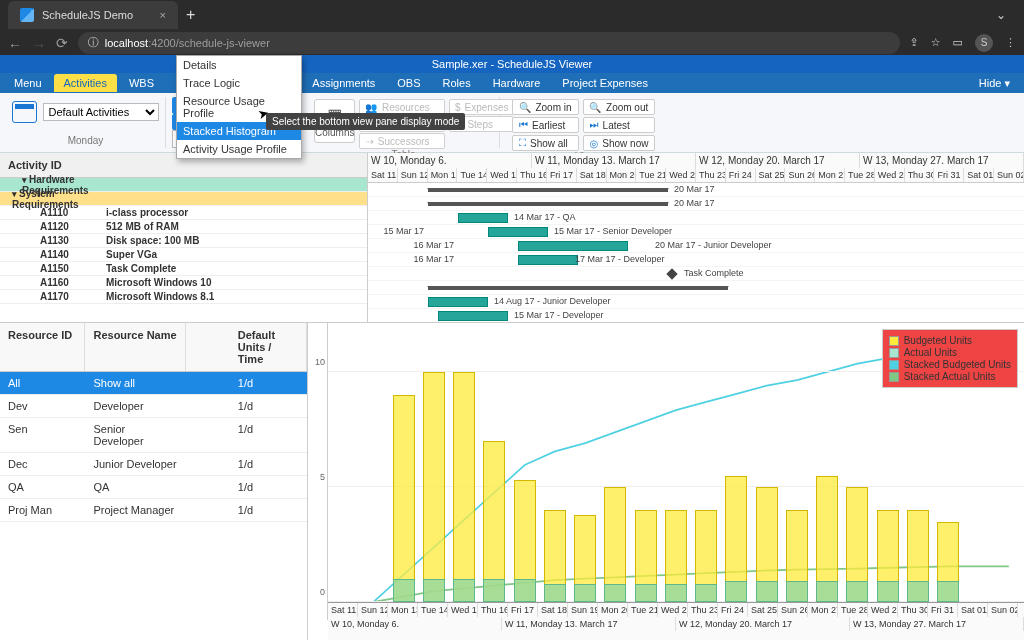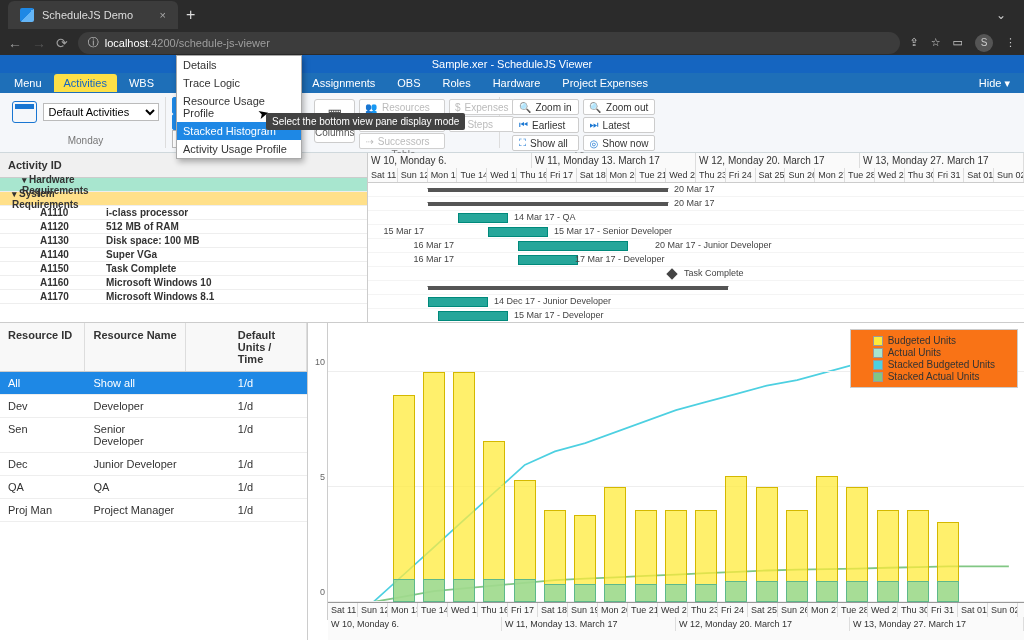--- a/index.html
+++ b/index.html
@@ -83,21 +83,21 @@
   .c0{width:100px;}
   .c1{width:118px;}
   .c2{width:90px;margin-left:44px;}
   .chart-area{flex:1;position:relative;overflow:hidden;}
   .y-axis{position:absolute;left:0;top:0;bottom:20px;width:20px;border-right:1px solid #ccc;}
   .y-tick{position:absolute;right:2px;font-size:9px;color:#666;transform:translateY(-50%);}
   .plot{position:absolute;left:20px;right:0;top:5px;bottom:38px;}
   .gridline{position:absolute;left:0;right:0;border-top:1px solid #eee;}
   .barY{position:absolute;bottom:0;width:22px;background:rgba(255,235,59,.75);border:1px solid #d4b800;}
   .barG{position:absolute;bottom:0;width:22px;background:rgba(129,212,168,.7);border:1px solid #5eb88a;}
-  .legend{position:absolute;right:6px;top:6px;background:#f97316;border:1px solid #ccc;padding:4px 22px;font-size:10px;}
+  .legend{position:absolute;right:6px;top:6px;background:#ef4444;border:1px solid #ccc;padding:4px 6px;font-size:10px;}
   .legend div{display:flex;align-items:center;gap:5px;margin:1px 0;}
   .sw{width:10px;height:10px;border:1px solid #999;}
   .x-axis{position:absolute;left:20px;right:0;bottom:0;height:38px;border-top:1px solid #999;background:#fafafa;}
   .x-axis .wk-row,.x-axis .day-row{display:flex;}
   .x-axis .cell{border-right:1px solid #ddd;padding:2px 3px;white-space:nowrap;overflow:hidden;font-size:9px;}
 </style>
 </head>
 <body>
 
 <div class="browser-top">
@@ -351,21 +351,21 @@
               <div class="milestone" style="left: 300px;"></div>
               <span class="glbl" style="left: 316px; top: 1px;">Task Complete</span>
             </div>
             <div class="grow">
               <div class="bar sum" style="left: 60px; width: 300px;"></div>
               <span class="glbl" style="right: 660px; top: 1px;">13 Mar 17</span>
             </div>
             <div class="grow">
               <div class="bar" style="left: 60px; width: 60px;"></div>
               <span class="glbl" style="right: 660px; top: 1px;">13 Mar 17</span>
-              <span class="glbl" style="left: 126px; top: 1px;">14 Dec 17 - Junior Developer</span>
+              <span class="glbl" style="left: 126px; top: 1px;">14 Aug 17 - Junior Developer</span>
             </div>
             <div class="grow">
               <div class="bar" style="left: 70px; width: 70px;"></div>
               <span class="glbl" style="left: 146px; top: 1px;">15 Mar 17 - Developer</span>
             </div>
           </div>
       </div>
     </div>
 
     <div class="bot-half">

